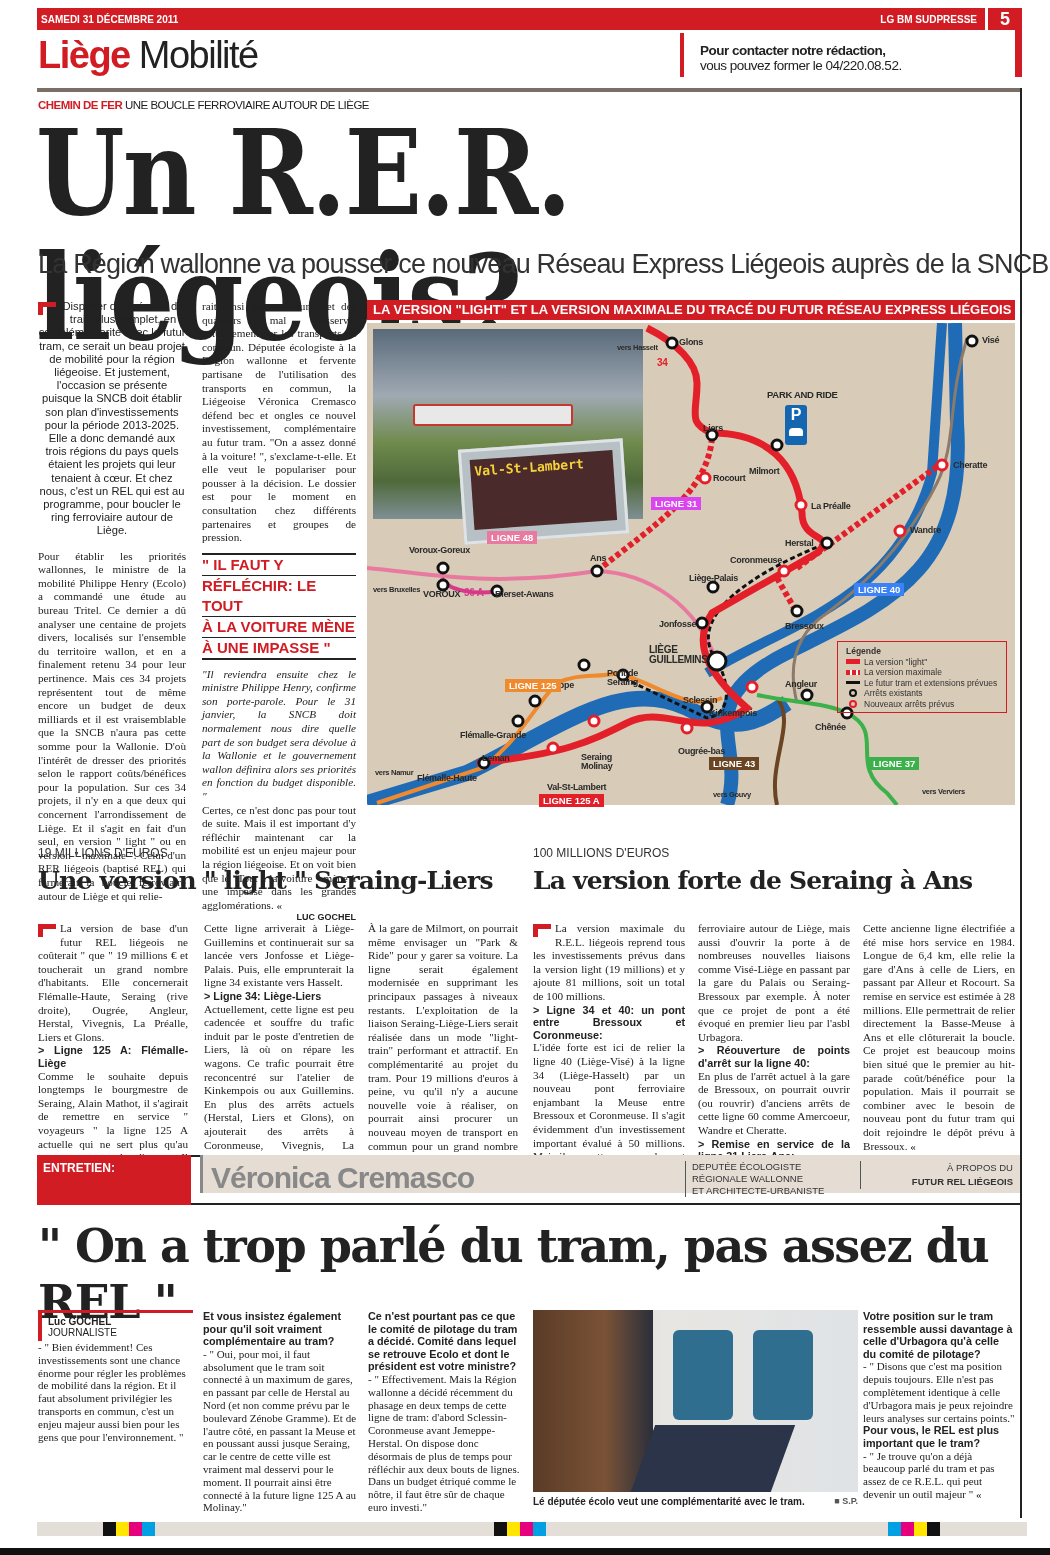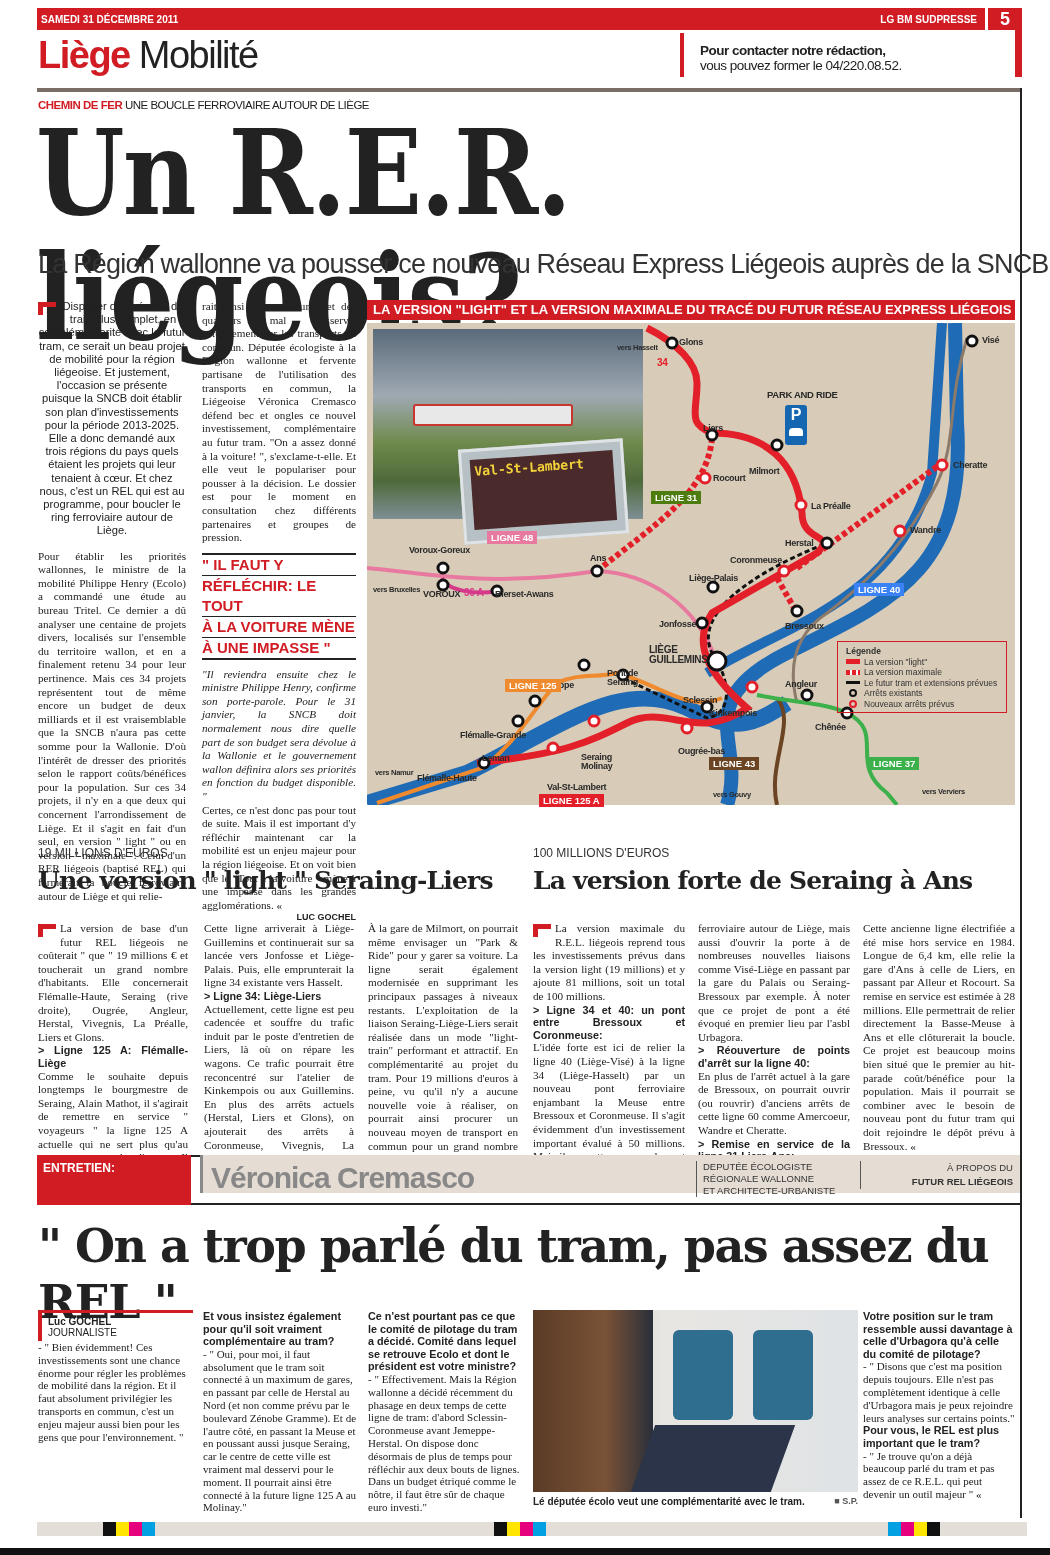--- a/index.html
+++ b/index.html
@@ -41,21 +41,21 @@
 .sw{display:inline-block;width:14px;height:5px}
 
 .sublabel{font-family:"Liberation Sans",sans-serif;font-size:12px;color:#333}
 .subhead{font-family:"DejaVu Serif",serif;font-weight:bold;font-size:25px;letter-spacing:-0.8px;color:#222}
 .q{font-family:"Liberation Sans",sans-serif;font-weight:bold;font-size:10.8px;line-height:12.6px}
 
 .ibar{left:37px;top:1155px;width:983px;height:50px;border-top:2px solid #222;border-bottom:2px solid #222}
 .ilabel{left:37px;top:1155px;width:154px;height:50px;background:#d11c24;color:#fff;font-family:"Liberation Sans",sans-serif;font-weight:bold;font-size:12px;padding:6px 6px}
 .iname{left:200px;top:1155px;width:820px;height:38px;background:#e5ddd4;border-left:3px solid #888}
 .iname .n{position:absolute;left:8px;top:6px;font-family:"Liberation Sans",sans-serif;font-weight:bold;font-size:30px;color:#888;letter-spacing:-1px}
-.iname .r{position:absolute;left:493px;top:6px;border-left:1px solid #555;padding-left:6px;font-family:"Liberation Sans",sans-serif;font-size:9.5px;line-height:12px;color:#333;width:160px}
+.iname .r{position:absolute;left:482px;top:6px;border-left:1px solid #555;padding-left:6px;font-family:"Liberation Sans",sans-serif;font-size:9.5px;line-height:12px;color:#333;width:160px}
 .iname .a{position:absolute;left:657px;top:6px;width:153px;border-left:1px solid #555;text-align:right;font-family:"Liberation Sans",sans-serif;font-size:9.5px;line-height:14px;color:#333}
 .bigquote{left:38px;top:1218px;font-family:"DejaVu Serif",serif;font-weight:bold;font-size:46px;letter-spacing:-1.5px;line-height:56px;color:#222}
 .icol{font-size:11px;line-height:12.8px}
 .photo2{left:533px;top:1310px;width:325px;height:182px;background:linear-gradient(90deg,#c9c4bc 0%,#e8e6e2 40%,#dfe3e6 100%);overflow:hidden}
 .caption{left:533px;top:1496px;width:325px;font-family:"Liberation Sans",sans-serif;font-weight:bold;font-size:10px}
 .cmyk{left:37px;top:1522px;width:990px;height:14px;background:#e4ded9}
 .blackbar{left:0;top:1548px;width:1050px;height:7px;background:#111}
 </style>
 </head>
 <body>
@@ -207,21 +207,21 @@
     <div class="lbl" style="left:418px;top:356px">Angleur</div>
     <div class="lbl" style="left:448px;top:399px">Chênée</div>
 
     <div class="lbl" style="left:250px;top:20px;font-size:7.5px">vers Hasselt</div>
     <div class="lbl" style="left:6px;top:262px;font-size:7.5px">vers Bruxelles</div>
     <div class="lbl" style="left:8px;top:445px;font-size:7.5px">vers Namur</div>
     <div class="lbl" style="left:346px;top:467px;font-size:7.5px">vers Gouvy</div>
     <div class="lbl" style="left:555px;top:464px;font-size:7.5px">vers Verviers</div>
 
     <div class="lbl" style="left:290px;top:34px;color:#e3202a;font-size:10px">34</div>
-    <div class="tag" style="left:284px;top:168px;background:#4d7c0f">LIGNE 31</div>
+    <div class="tag" style="left:284px;top:174px;background:#d946ef">LIGNE 31</div>
     <div class="tag" style="left:120px;top:208px;background:#e87aa0">LIGNE 48</div>
     <div class="lbl" style="left:97px;top:264px;color:#d6398a;font-size:10px">36 A</div>
     <div class="tag" style="left:487px;top:260px;background:#3b82f6">LIGNE 40</div>
     <div class="tag" style="left:138px;top:356px;background:#ef8a2e">LIGNE 125</div>
     <div class="tag" style="left:172px;top:471px;background:#e3202a">LIGNE 125 A</div>
     <div class="tag" style="left:342px;top:434px;background:#6b4423">LIGNE 43</div>
     <div class="tag" style="left:502px;top:434px;background:#3cb04a">LIGNE 37</div>
 
     <div class="legend">
       <div class="t">Légende</div>

